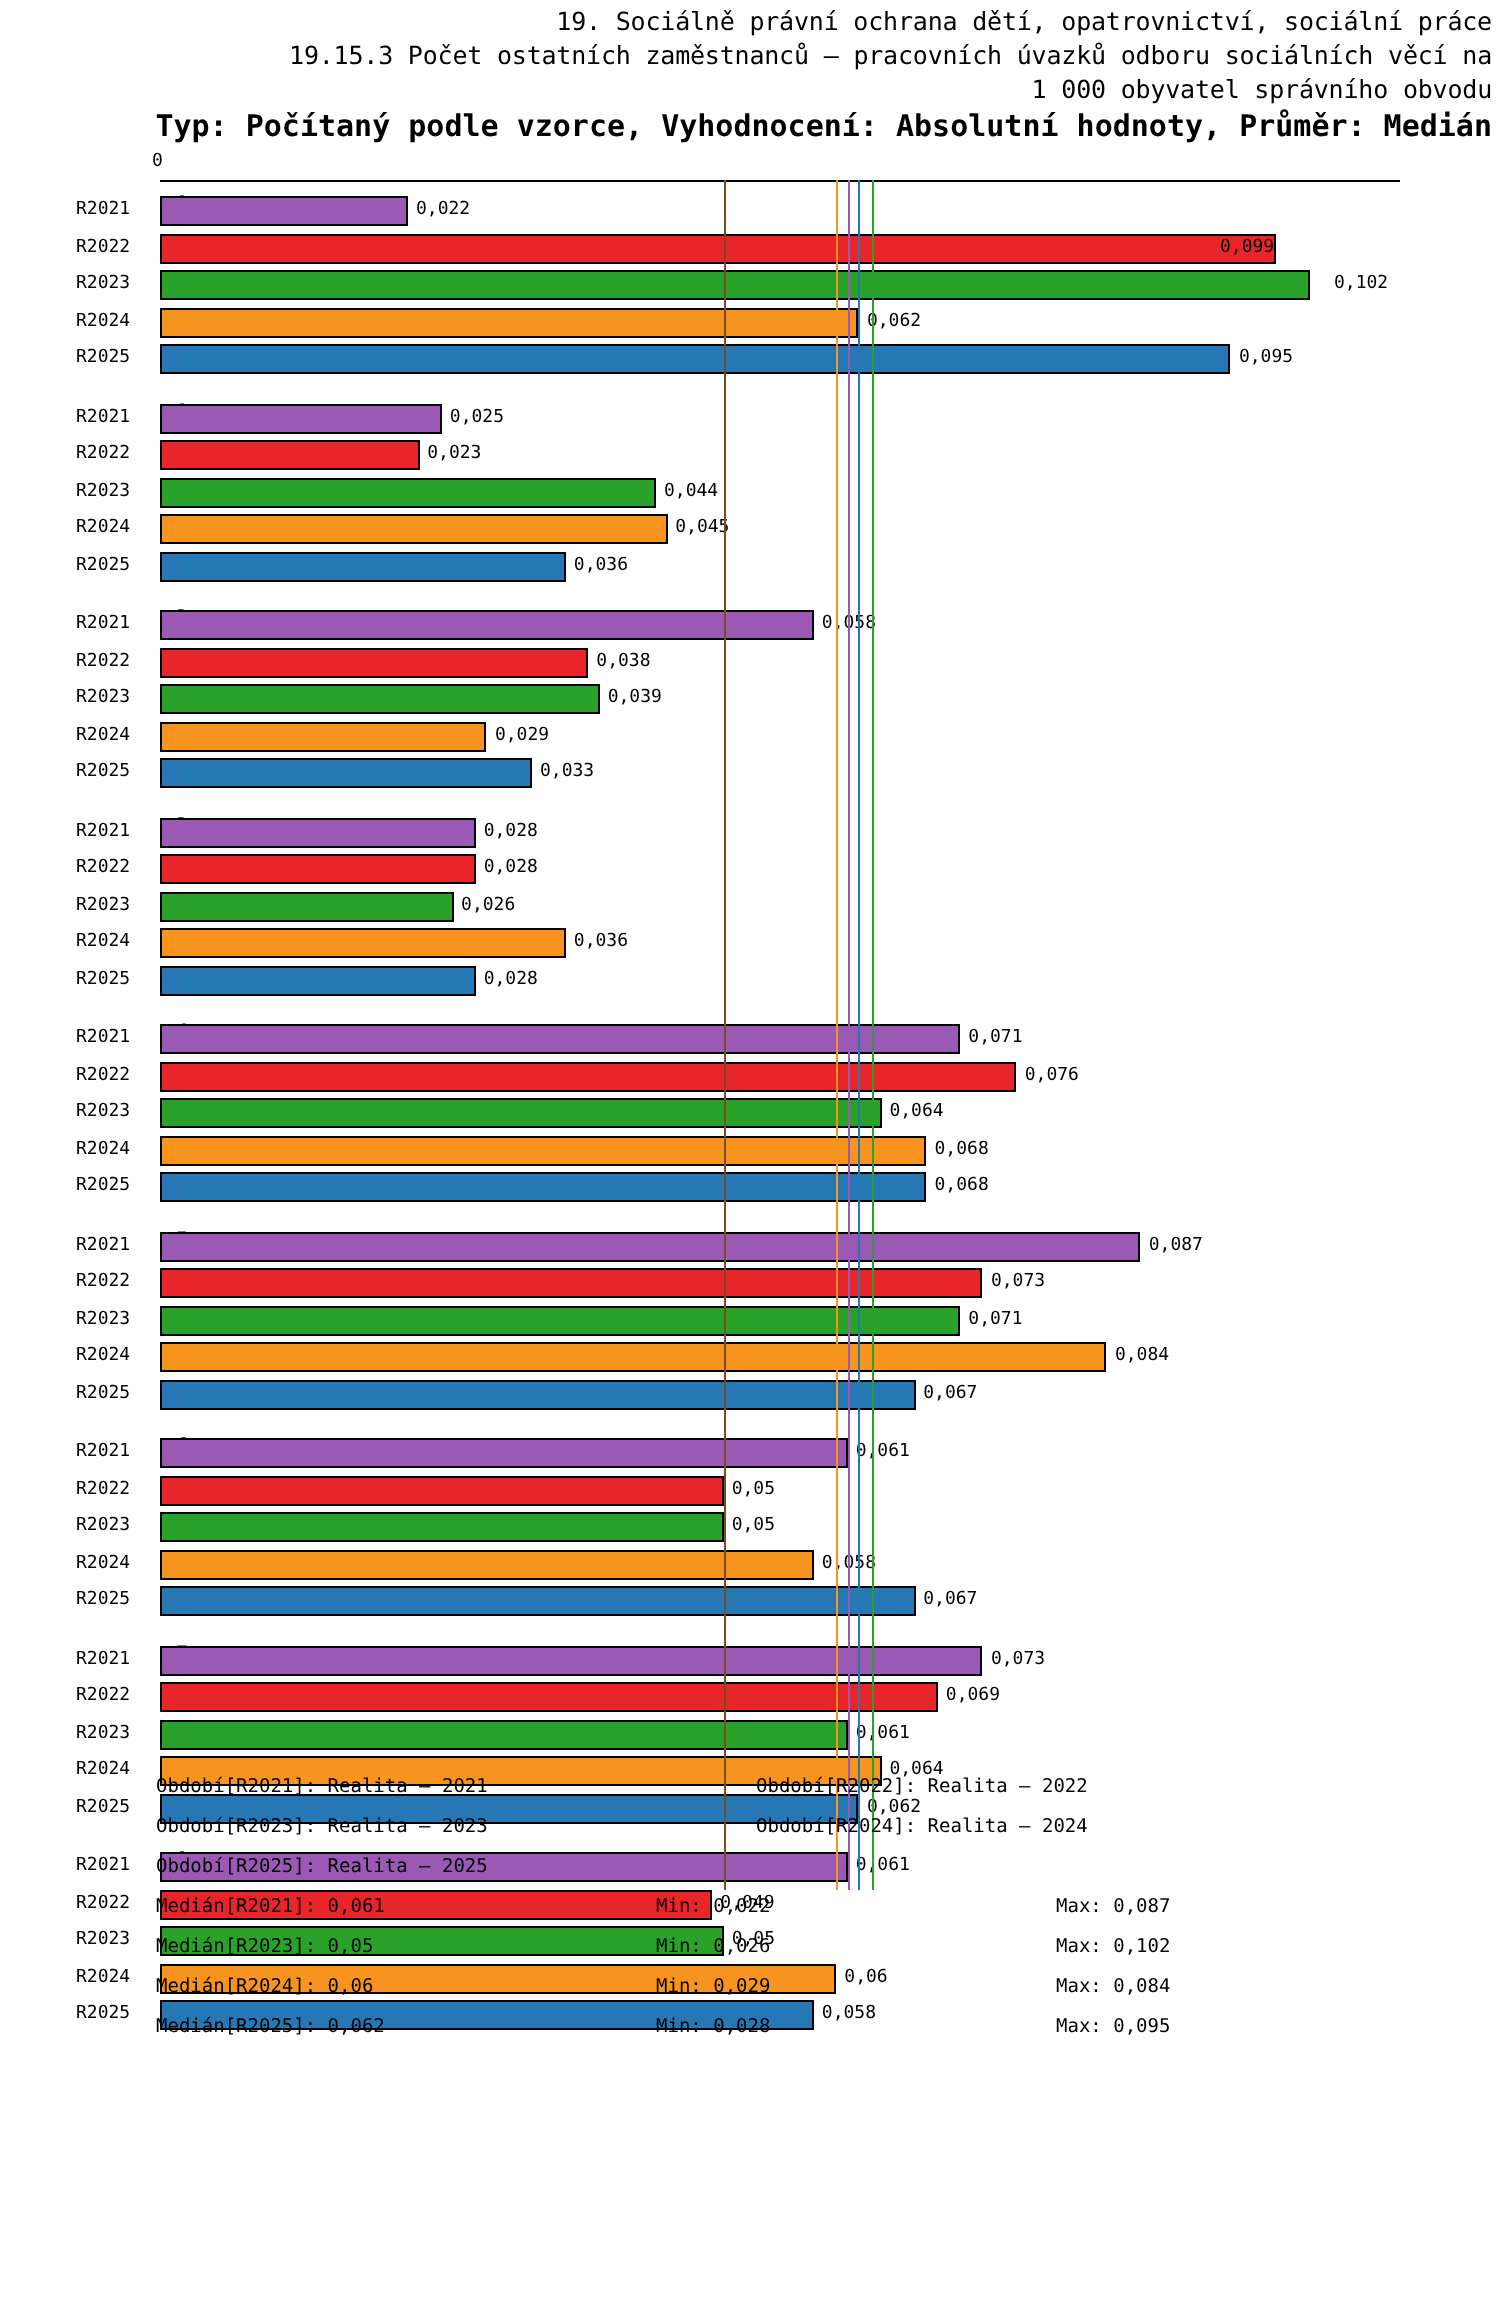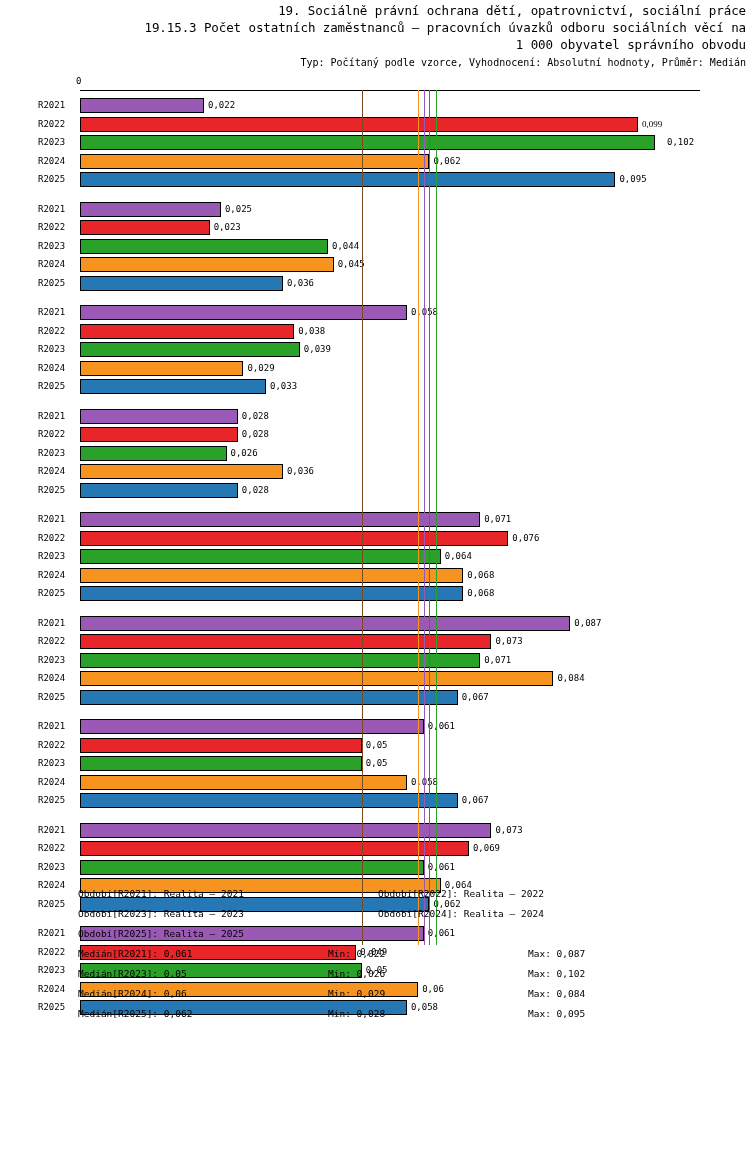--- a/index.html
+++ b/index.html
@@ -19,24 +19,25 @@
     padding: 2px 4px 0 4px;
     text-align: right;
   }
   .title-line {
     font-size: 12.5px;
     line-height: 17px;
     white-space: nowrap;
     letter-spacing: -0.1px;
   }
   .subtitle {
-    font-size: 10px;
+    font-size: 15px;
     line-height: 14px;
     margin-top: 3px;
     white-space: nowrap;
+    font-weight: bold;
   }
   .chart-area {
     position: relative;
     margin-top: 6px;
     height: 880px;
   }
   .axis-zero-label {
     position: absolute;
     left: 76px;
     top: 0px;
@@ -156,21 +157,21 @@
     <div class="topline"></div>
   <div class="group-label" style="top: 7px;">0</div>
       <div class="row" style="top: 8px; width: 620px;">
         <div class="row-label">R2021</div>
         <div class="bar" style="width: 124px; background: rgb(155, 89, 182);"></div>
         <div class="bar-value" style="left: 128px;">0,022</div>
       </div>
       <div class="row" style="top: 26.6px; width: 620px;">
         <div class="row-label">R2022</div>
         <div class="bar" style="width: 558px; background: rgb(232, 38, 42);"></div>
-        <div class="bar-value" style="left: 562px; font-family: Liberation Serif, serif;">0,099</div>
+        <div class="bar-value" style="left: 530px;">0,099</div>
       </div>
       <div class="row" style="top: 45.2px; width: 620px;">
         <div class="row-label">R2023</div>
         <div class="bar" style="width: 574.909px; background: rgb(42, 162, 42);"></div>
         <div class="bar-value" style="left: 587px; text-align: right;">0,102</div>
       </div>
       <div class="row" style="top: 63.8px; width: 620px;">
         <div class="row-label">R2024</div>
         <div class="bar" style="width: 349.455px; background: rgb(247, 148, 32);"></div>
         <div class="bar-value" style="left: 353.455px;">0,062</div>

